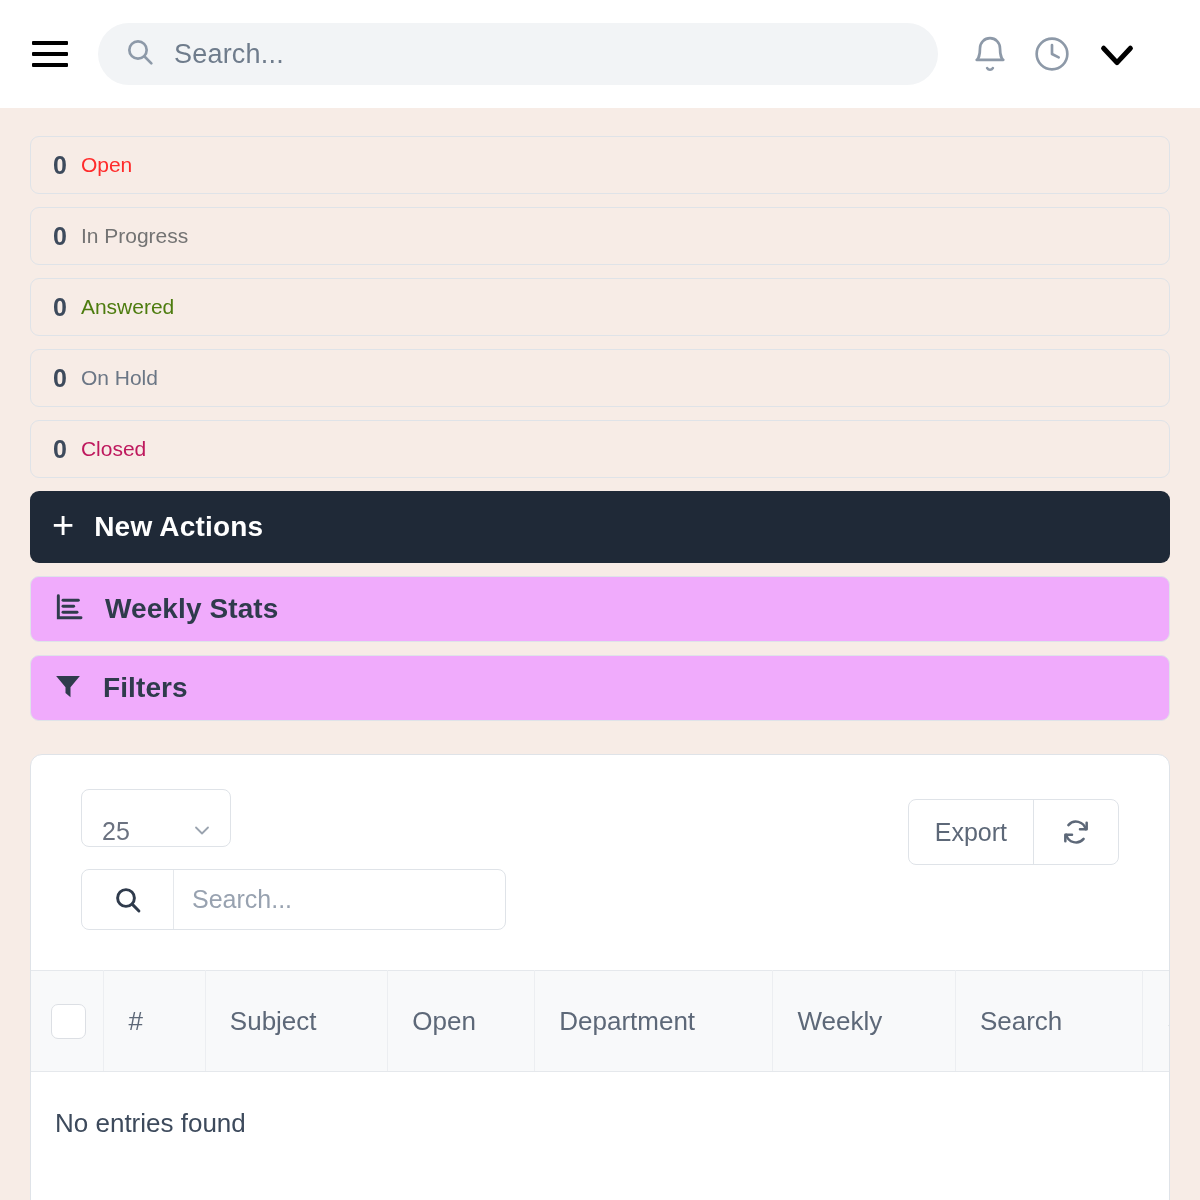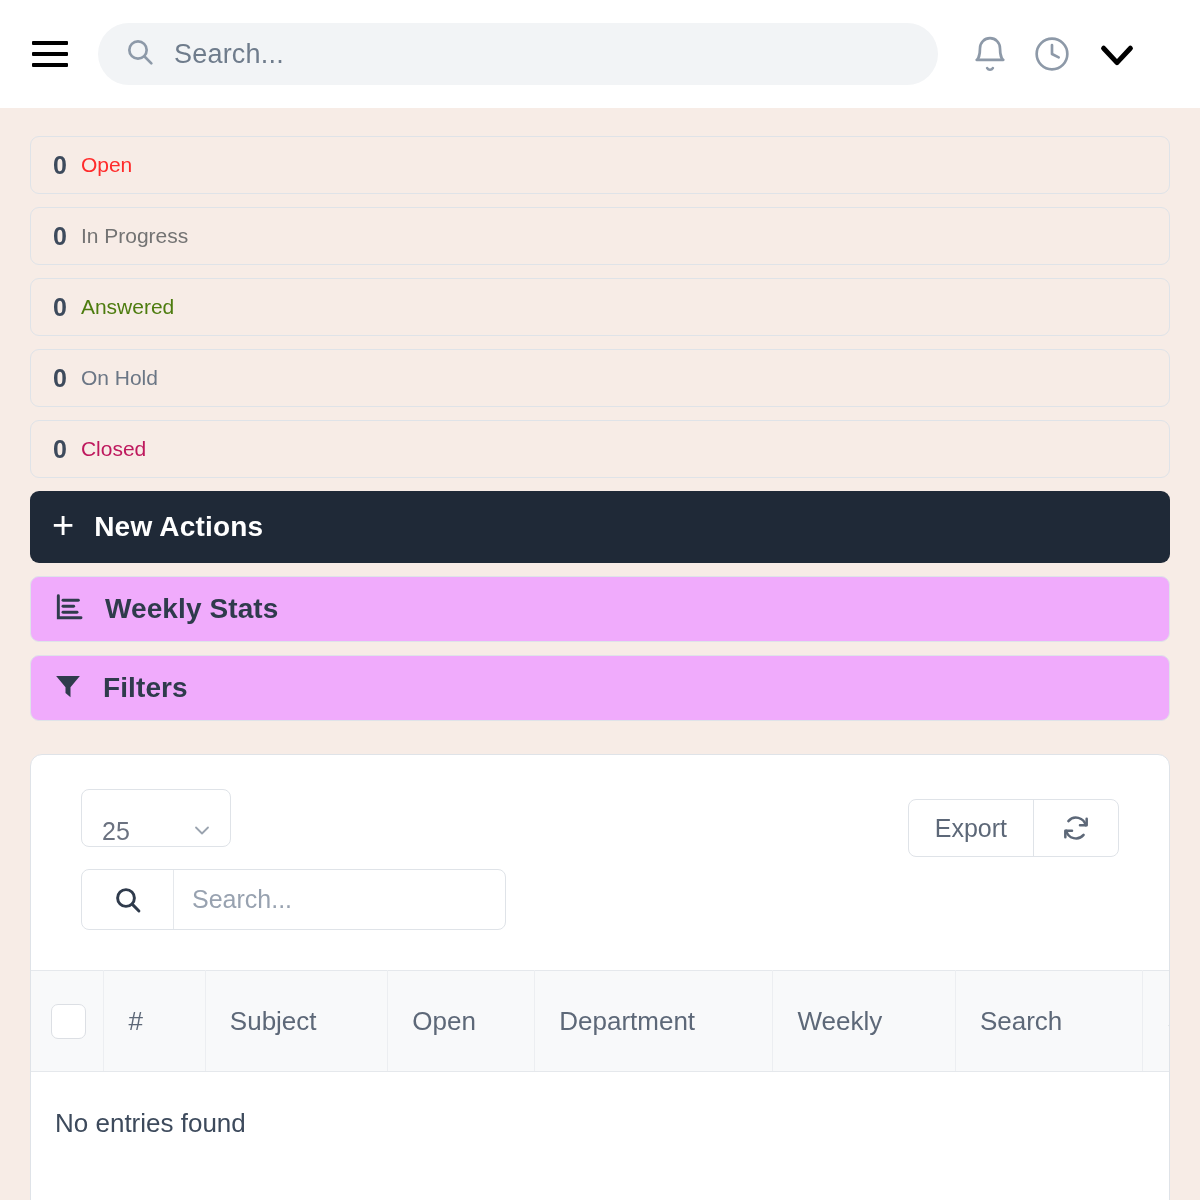--- a/index.html
+++ b/index.html
@@ -180,21 +180,21 @@
   }
 
   .btn-group {
     position: absolute;
     top: 44px;
     right: 50px;
     display: flex;
     border: 1px solid #dfe3e8;
     border-radius: 8px;
     overflow: hidden;
-    height: 58px;
+    height: 66px;
     background: #ffffff;
   }
   .btn-group > div {
     display: flex;
     align-items: center;
     justify-content: center;
     padding: 0 26px;
     font-size: 25px;
     color: #5d6878;
     cursor: pointer;

